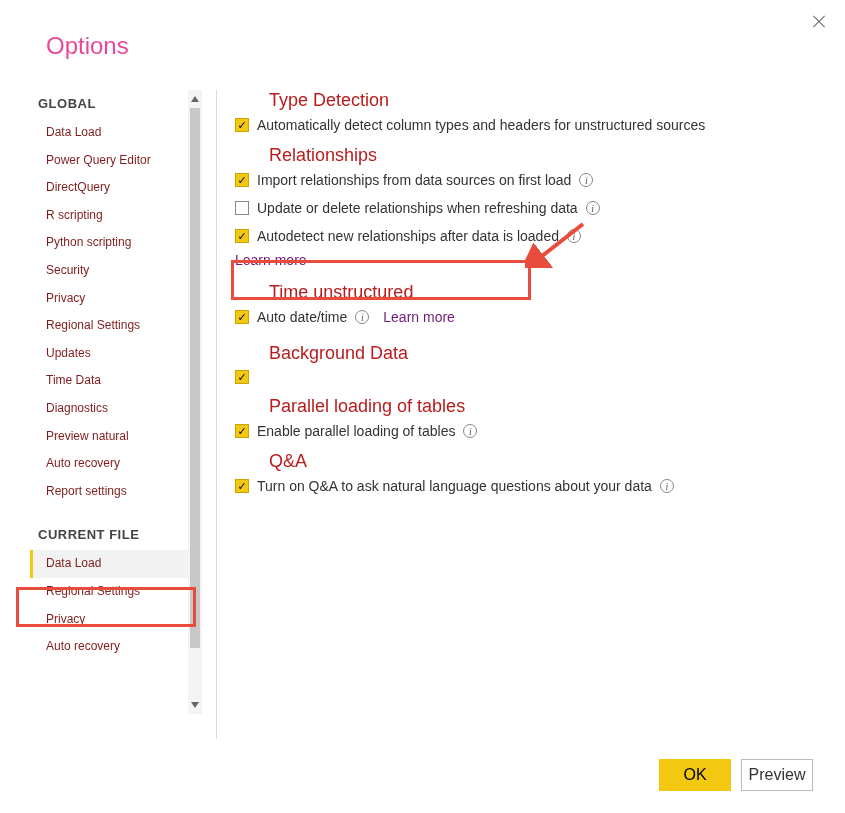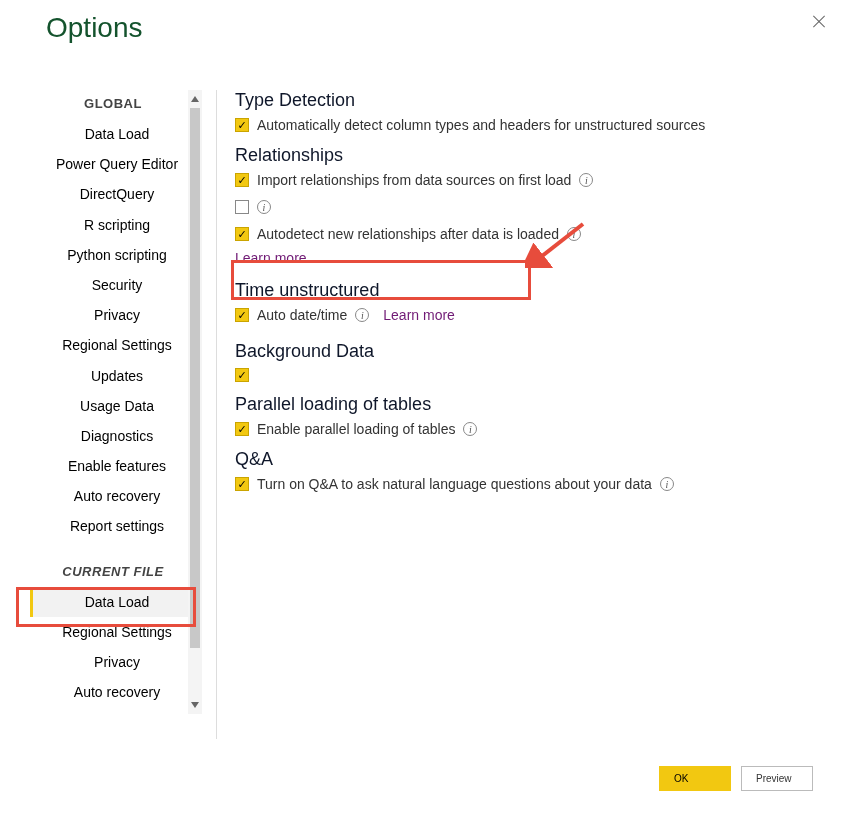--- a/index.html
+++ b/index.html
@@ -23,55 +23,54 @@
     position: absolute;
     top: 7px; left: 0;
     width: 16px; height: 1px;
     background: #666;
   }
   .close-x::before { transform: rotate(45deg); }
   .close-x::after  { transform: rotate(-45deg); }
 
   .title {
     position: absolute;
-    top: 12px; left: 46px;
-    font-size: 28px;
+    top: 32px; left: 46px;
+    font-size: 24px;
     font-weight: 300;
-    color: #14532d;
+    color: #ec4899;
   }
 
   .body {
     position: absolute;
     top: 90px; left: 30px; right: 30px; bottom: 74px;
     display: flex;
   }
 
   
   .sidebar-wrap {
     width: 172px;
     position: relative;
     flex-shrink: 0;
   }
   .sidebar {
     height: 624px;
     overflow: hidden;
     padding-right: 14px;
-    text-align: center;
   }
   .section-head {
     font-size: 13px;
     letter-spacing: 0.5px;
     color: #444;
     font-weight: 600;
     margin: 6px 0 8px 8px;
   }
-  .section-head.second { margin-top: 22px; font-style: italic; }
+  .section-head.second { margin-top: 22px; }
   .nav-item {
-    font-size: 14px;
-    color: #000000;
+    font-size: 12px;
+    color: #7f1d1d;
     padding: 6px 0 6px 16px;
     cursor: pointer;
     line-height: 1.3;
     position: relative;
   }
   .nav-item.active {
     background: #f2f2f2;
     border-left: 3px solid #f2c811;
     padding-left: 13px;
   }
@@ -110,23 +109,24 @@
 
   
   .content {
     flex: 1;
     font-size: 14px;
     color: #333;
     position: relative;
   }
   .group-title {
     font-size: 18px;
-    color: #0f172a;
+    color: #b91c1c;
     font-weight: 400;
     margin-bottom: 6px;
+    margin-left: 34px;
   }
   .row {
     display: flex;
     align-items: center;
     margin: 4px 0 12px 0;
     gap: 8px;
   }
   .cb {
     width: 14px; height: 14px;
     border: 1px solid #888;
@@ -187,22 +187,23 @@
   }
 
   
   .footer {
     position: absolute;
     bottom: 22px; right: 32px;
     display: flex; gap: 10px;
   }
   .btn {
     min-width: 72px;
-    padding: 6px 14px;
-    font-size: 10px;
+    padding: 6px 6px;
+    font-size: 16px;
+    text-align: center;
     cursor: pointer;
     border: 1px solid #bbb;
     background: #fff;
   }
   .btn.primary {
     background: #f2c811;
     border-color: #f2c811;
     color: #000;
   }
 </style>
@@ -219,23 +220,23 @@
       <div class="section-head">GLOBAL</div>
       <div class="nav-item">Data Load</div>
       <div class="nav-item">Power Query Editor</div>
       <div class="nav-item">DirectQuery</div>
       <div class="nav-item">R scripting</div>
       <div class="nav-item">Python scripting</div>
       <div class="nav-item">Security</div>
       <div class="nav-item">Privacy</div>
       <div class="nav-item">Regional Settings</div>
       <div class="nav-item">Updates</div>
-      <div class="nav-item">Usage Data</div>
+      <div class="nav-item">Time Data</div>
       <div class="nav-item">Diagnostics</div>
-      <div class="nav-item">Enable features</div>
+      <div class="nav-item">Preview natural</div>
       <div class="nav-item">Auto recovery</div>
       <div class="nav-item">Report settings</div>
 
       <div class="section-head second">CURRENT FILE</div>
       <div class="nav-item active">Data Load</div>
       <div class="nav-item">Regional Settings</div>
       <div class="nav-item">Privacy</div>
       <div class="nav-item">Auto recovery</div>
     </div>
     <div class="scrollbar">
@@ -265,20 +266,21 @@
     </div>
 
     <div class="group-title">Relationships</div>
     <div class="row">
       <span class="cb checked">✓</span>
       <span>Import relationships from data sources on first load</span>
       <span class="info">i</span>
     </div>
     <div class="row">
       <span class="cb"></span>
+      <span>Update or delete relationships when refreshing data</span>
       <span class="info">i</span>
     </div>
     <div class="row">
       <span class="cb checked">✓</span>
       <span>Autodetect new relationships after data is loaded</span>
       <span class="info">i</span>
     </div>
     <span class="link standalone">Learn more</span>
 
     <div class="group-title">Time unstructured</div>

